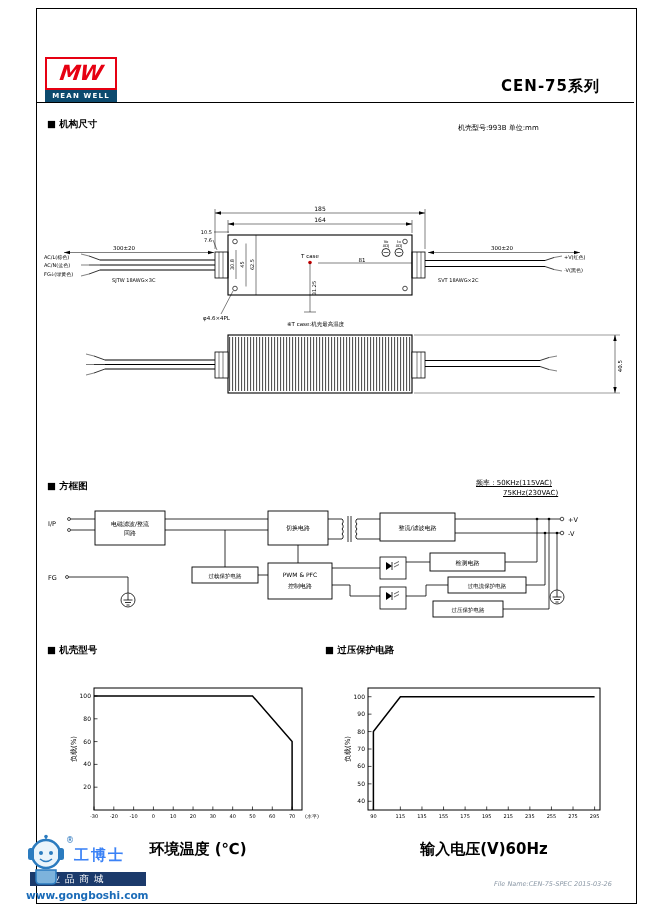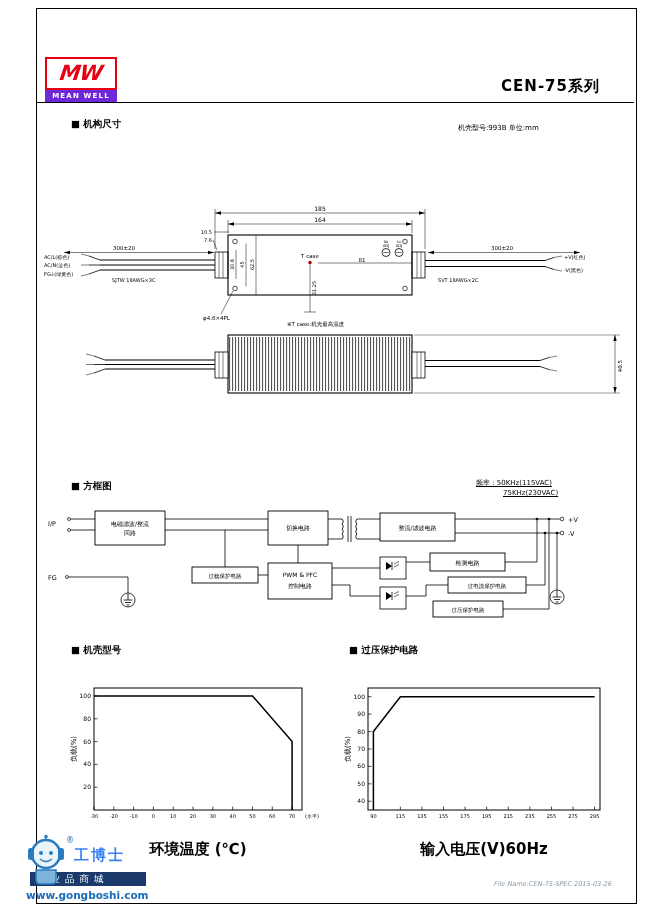--- a/index.html
+++ b/index.html
@@ -5,24 +5,24 @@
   html,body{margin:0;padding:0;}
   body{background:#fff;}
   .page{position:relative;width:645px;height:912px;background:#fff;overflow:hidden;
         font-family:"DejaVu Sans","Liberation Sans",sans-serif;color:#000;}
   .abs{position:absolute;}
   .frame{left:36px;top:8px;width:599px;height:894px;border:1px solid #000;}
   .hrule{left:37px;top:102px;width:597px;border-top:1.5px solid #000;}
   .logo{left:45px;top:57px;width:72px;}
   .logo-top{height:29px;border:2.5px solid #e60012;background:#fff;display:flex;align-items:center;justify-content:center;}
   .logo-mw{color:#e60012;font-size:21px;font-weight:bold;font-style:italic;letter-spacing:-1px;transform:skewX(-8deg);line-height:1;}
-  .logo-bottom{height:12px;background:#6d28d9;color:#fff;font-size:7px;font-weight:bold;letter-spacing:1.2px;display:flex;align-items:center;justify-content:center;}
+  .logo-bottom{height:12px;background:#0c4a6e;color:#fff;font-size:7px;font-weight:bold;letter-spacing:1.2px;display:flex;align-items:center;justify-content:center;}
   .doc-title{left:123px;top:77px;font-size:15px;font-weight:bold;letter-spacing:2.5px;}
   .doc-series{top:77px;right:45px;font-size:15px;font-weight:bold;letter-spacing:1px;}
-  .sec-heading{font-size:9.5px;font-weight:bold;margin-left:24px;}
+  .sec-heading{font-size:9.5px;font-weight:bold;}
   .small-note{font-size:7px;}
   .freq-note{font-size:7px;line-height:9.5px;text-decoration:underline;}
   .freq-note .l2{padding-left:27px;}
   .xlabel{font-size:15px;font-weight:bold;text-align:center;width:140px;}
   .fname{font-size:6.5px;color:#8a97a5;font-style:italic;text-align:center;}
   .wm-brand{color:#3b82f6;font-size:15px;font-weight:bold;letter-spacing:2px;}
   .wm-reg{color:#1a6bb8;font-size:8px;}
   .wm-bar{background:#1b3a6b;color:#fff;font-size:9.5px;line-height:14px;height:14px;width:110px;padding-left:6px;letter-spacing:5px;}
   .wm-url{color:#1a6bb8;font-size:10.5px;font-weight:bold;}
   svg text{font-family:"DejaVu Sans","Liberation Sans",sans-serif;}

